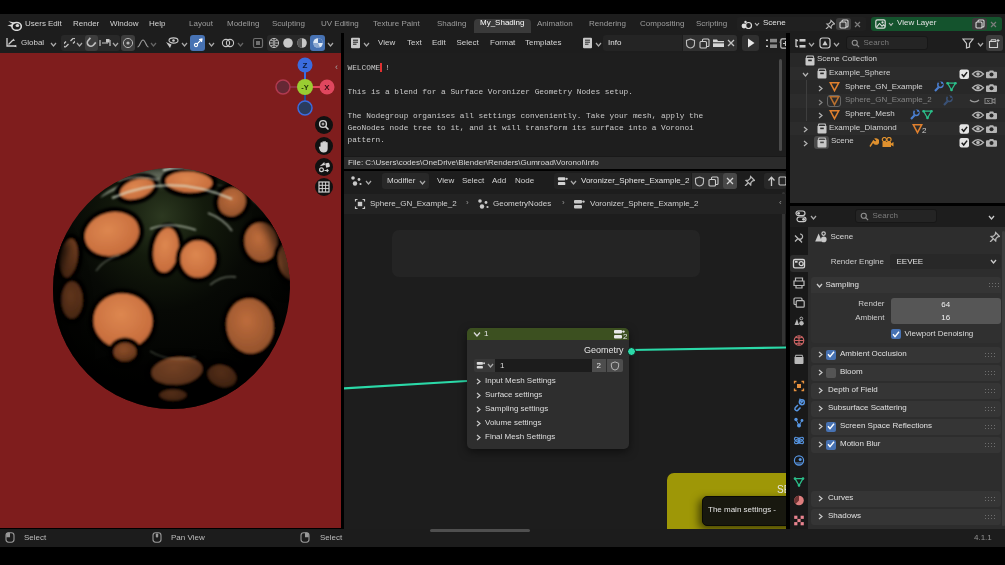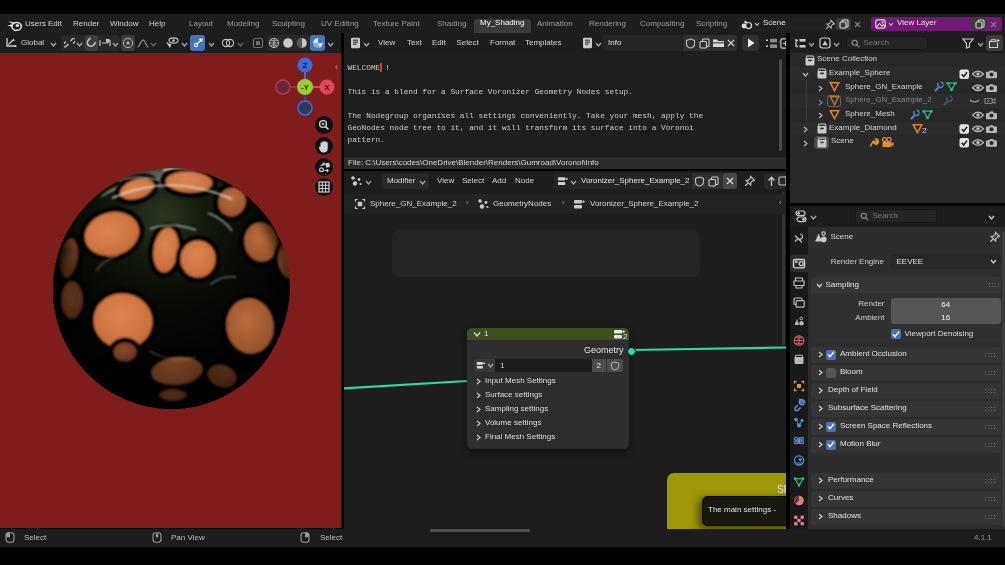--- a/index.html
+++ b/index.html
@@ -65,21 +65,21 @@
     <div class="abs" style="left:99px;top:1px;width:15px;height:12px;background:#3c3c3c;border-radius:2.5px"></div>
       <svg class="abs" style="left:102px;top:2.5px" width="10" height="10" viewBox="0 0 10 10">
         <rect x="3" y="1" width="6" height="7" rx="1" fill="none" stroke="#d8d8d8" stroke-width="1.1"></rect>
         <rect x="1" y="3" width="6" height="6" rx="1" fill="#3c3c3c" stroke="#d8d8d8" stroke-width="1.1"></rect>
       </svg>
     <svg class="abs" style="left:117px;top:4px" width="7" height="7" viewBox="0 0 7 7">
         <path d="M1 1l5 5M6 1l-5 5" stroke="#7d7d7d" stroke-width="1.2"></path>
       </svg>
   </div>
 
-  <div class="abs" style="left:871px;top:2.5px;width:131px;height:14px;background:#701a75;border-radius:3px">
+  <div class="abs" style="left:871px;top:2.5px;width:131px;height:14px;background:#14532d;border-radius:3px">
     <svg class="abs" style="left:4px;top:2.5px" width="11" height="10" viewBox="0 0 11 10">
         <rect x="0.8" y="0.8" width="9.4" height="8.4" rx="1.6" fill="none" stroke="#ddd" stroke-width="1.2"></rect>
         <circle cx="7.5" cy="3.4" r="1.1" fill="#ddd"></circle>
         <path d="M1.5 8.2 L4.5 4.5 L7 7.2 L8.5 5.8 L10 7.4" stroke="#ddd" stroke-width="1.1" fill="none"></path>
       </svg>
     <svg class="abs" style="left:17px;top:5px" width="6" height="5" viewBox="0 0 6 5">
         <path d="M1 1l2 2.4L5 1" stroke="#bbb" stroke-width="1.1" fill="none"></path>
       </svg>
     <span class="abs" style="left:26px;top:1.5px;color:#e3e3e3">View Layer</span>
     <div class="abs" style="left:101px;top:1px;width:15px;height:12px;background:#3c3c3c;border-radius:2.5px"></div>
@@ -875,27 +875,20 @@
         <path d="M2 1l3 2.5L2 6" stroke="#ccc" stroke-width="1.2" fill="none"></path>
       </svg>
       <span class="pchk">
         <svg width="8" height="7" viewBox="0 0 8 7">
           <path d="M1 3.2 l2 2.4 L7 0.8" stroke="#fff" stroke-width="1.4" fill="none"></path>
         </svg>
       </span>
       <b style="left:29px">Motion Blur</b>
       <span class="grip"></span>
     </div>
-  <div class="phead" style="top:267.1px">
-      <svg class="c" viewBox="0 0 7 7">
-        <path d="M2 1l3 2.5L2 6" stroke="#ccc" stroke-width="1.2" fill="none"></path>
-      </svg>
-      <b style="left:17px">Performance</b>
-      <span class="grip"></span>
-    </div>
   <div class="phead" style="top:285.1px">
       <svg class="c" viewBox="0 0 7 7">
         <path d="M2 1l3 2.5L2 6" stroke="#ccc" stroke-width="1.2" fill="none"></path>
       </svg>
       <b style="left:17px">Curves</b>
       <span class="grip"></span>
     </div>
   <div class="phead" style="top:303.1px">
       <svg class="c" viewBox="0 0 7 7">
         <path d="M2 1l3 2.5L2 6" stroke="#ccc" stroke-width="1.2" fill="none"></path>

